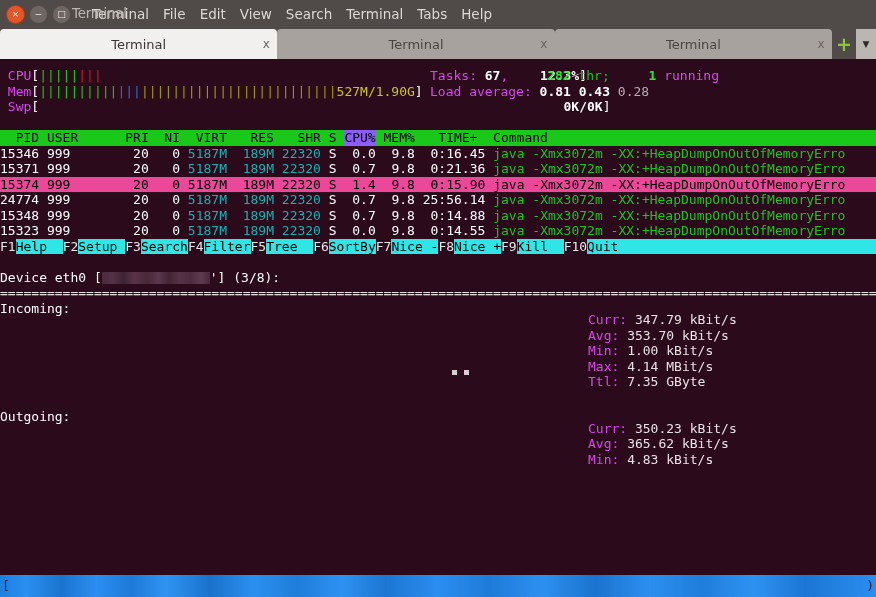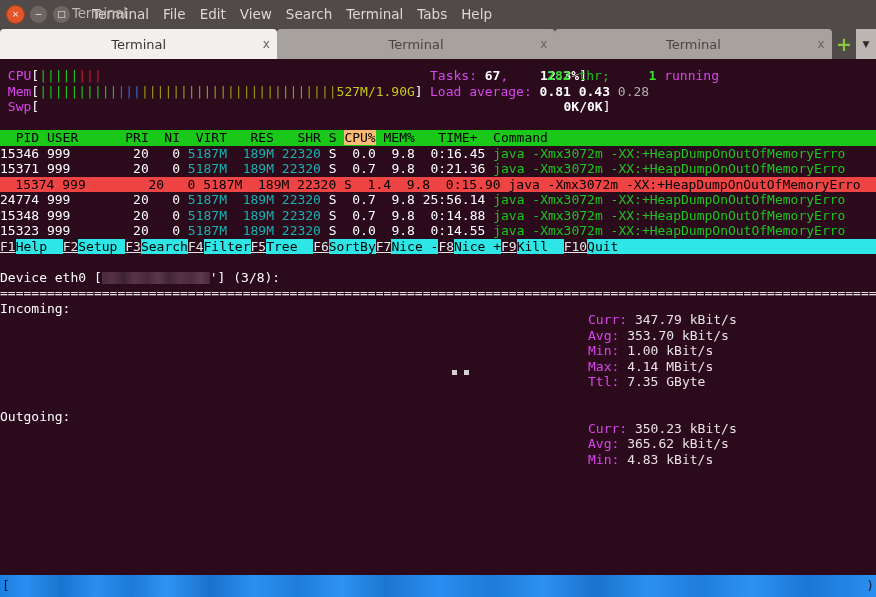--- a/index.html
+++ b/index.html
@@ -118,35 +118,35 @@
   .bold { font-weight: bold; }
 
   
   .meter-bar { letter-spacing: 0px; }
 
   
   .hdr {
     background: #19c819; color: #000000;
     white-space: pre; height: 15.5px;
   }
-  .hdr .sortcol { background: #fdba74; color: #000000; }
+  .hdr .sortcol { background: #8b5cf6; color: #000000; }
 
   .proc { white-space: pre; height: 15.5px; }
-  .proc.sel { background: #ef4444; color: #000000; text-align: center; }
+  .proc.sel { background: #ec4899; color: #000000; }
   .proc.sel .c-cyan,
   .proc.sel .c-green,
   .proc.sel .c-white,
   .proc.sel .c-gray  { color: #000000; }
 
   
   .fkeys {
     background: #2ee6e6; color: #000000;
     white-space: pre; height: 15.5px; width: 876px;
   }
-  .fkeys .k { background: #2b0a1c; color: #e6e6e6; text-decoration: underline; }
+  .fkeys .k { background: #2b0a1c; color: #e6e6e6; }
 
   .sep-line { color: #e8e2e4; white-space: pre; }
   .dots { color: #d8cfd2; white-space: pre; }
 
   
   .bluebar {
     position: absolute; left: 0; bottom: 0;
     width: 876px; height: 22px;
     background: linear-gradient(90deg,
        #1b7fe0 0%, #2a8ff0 3%, #1a74cf 7%, #2b8ef0 11%,

